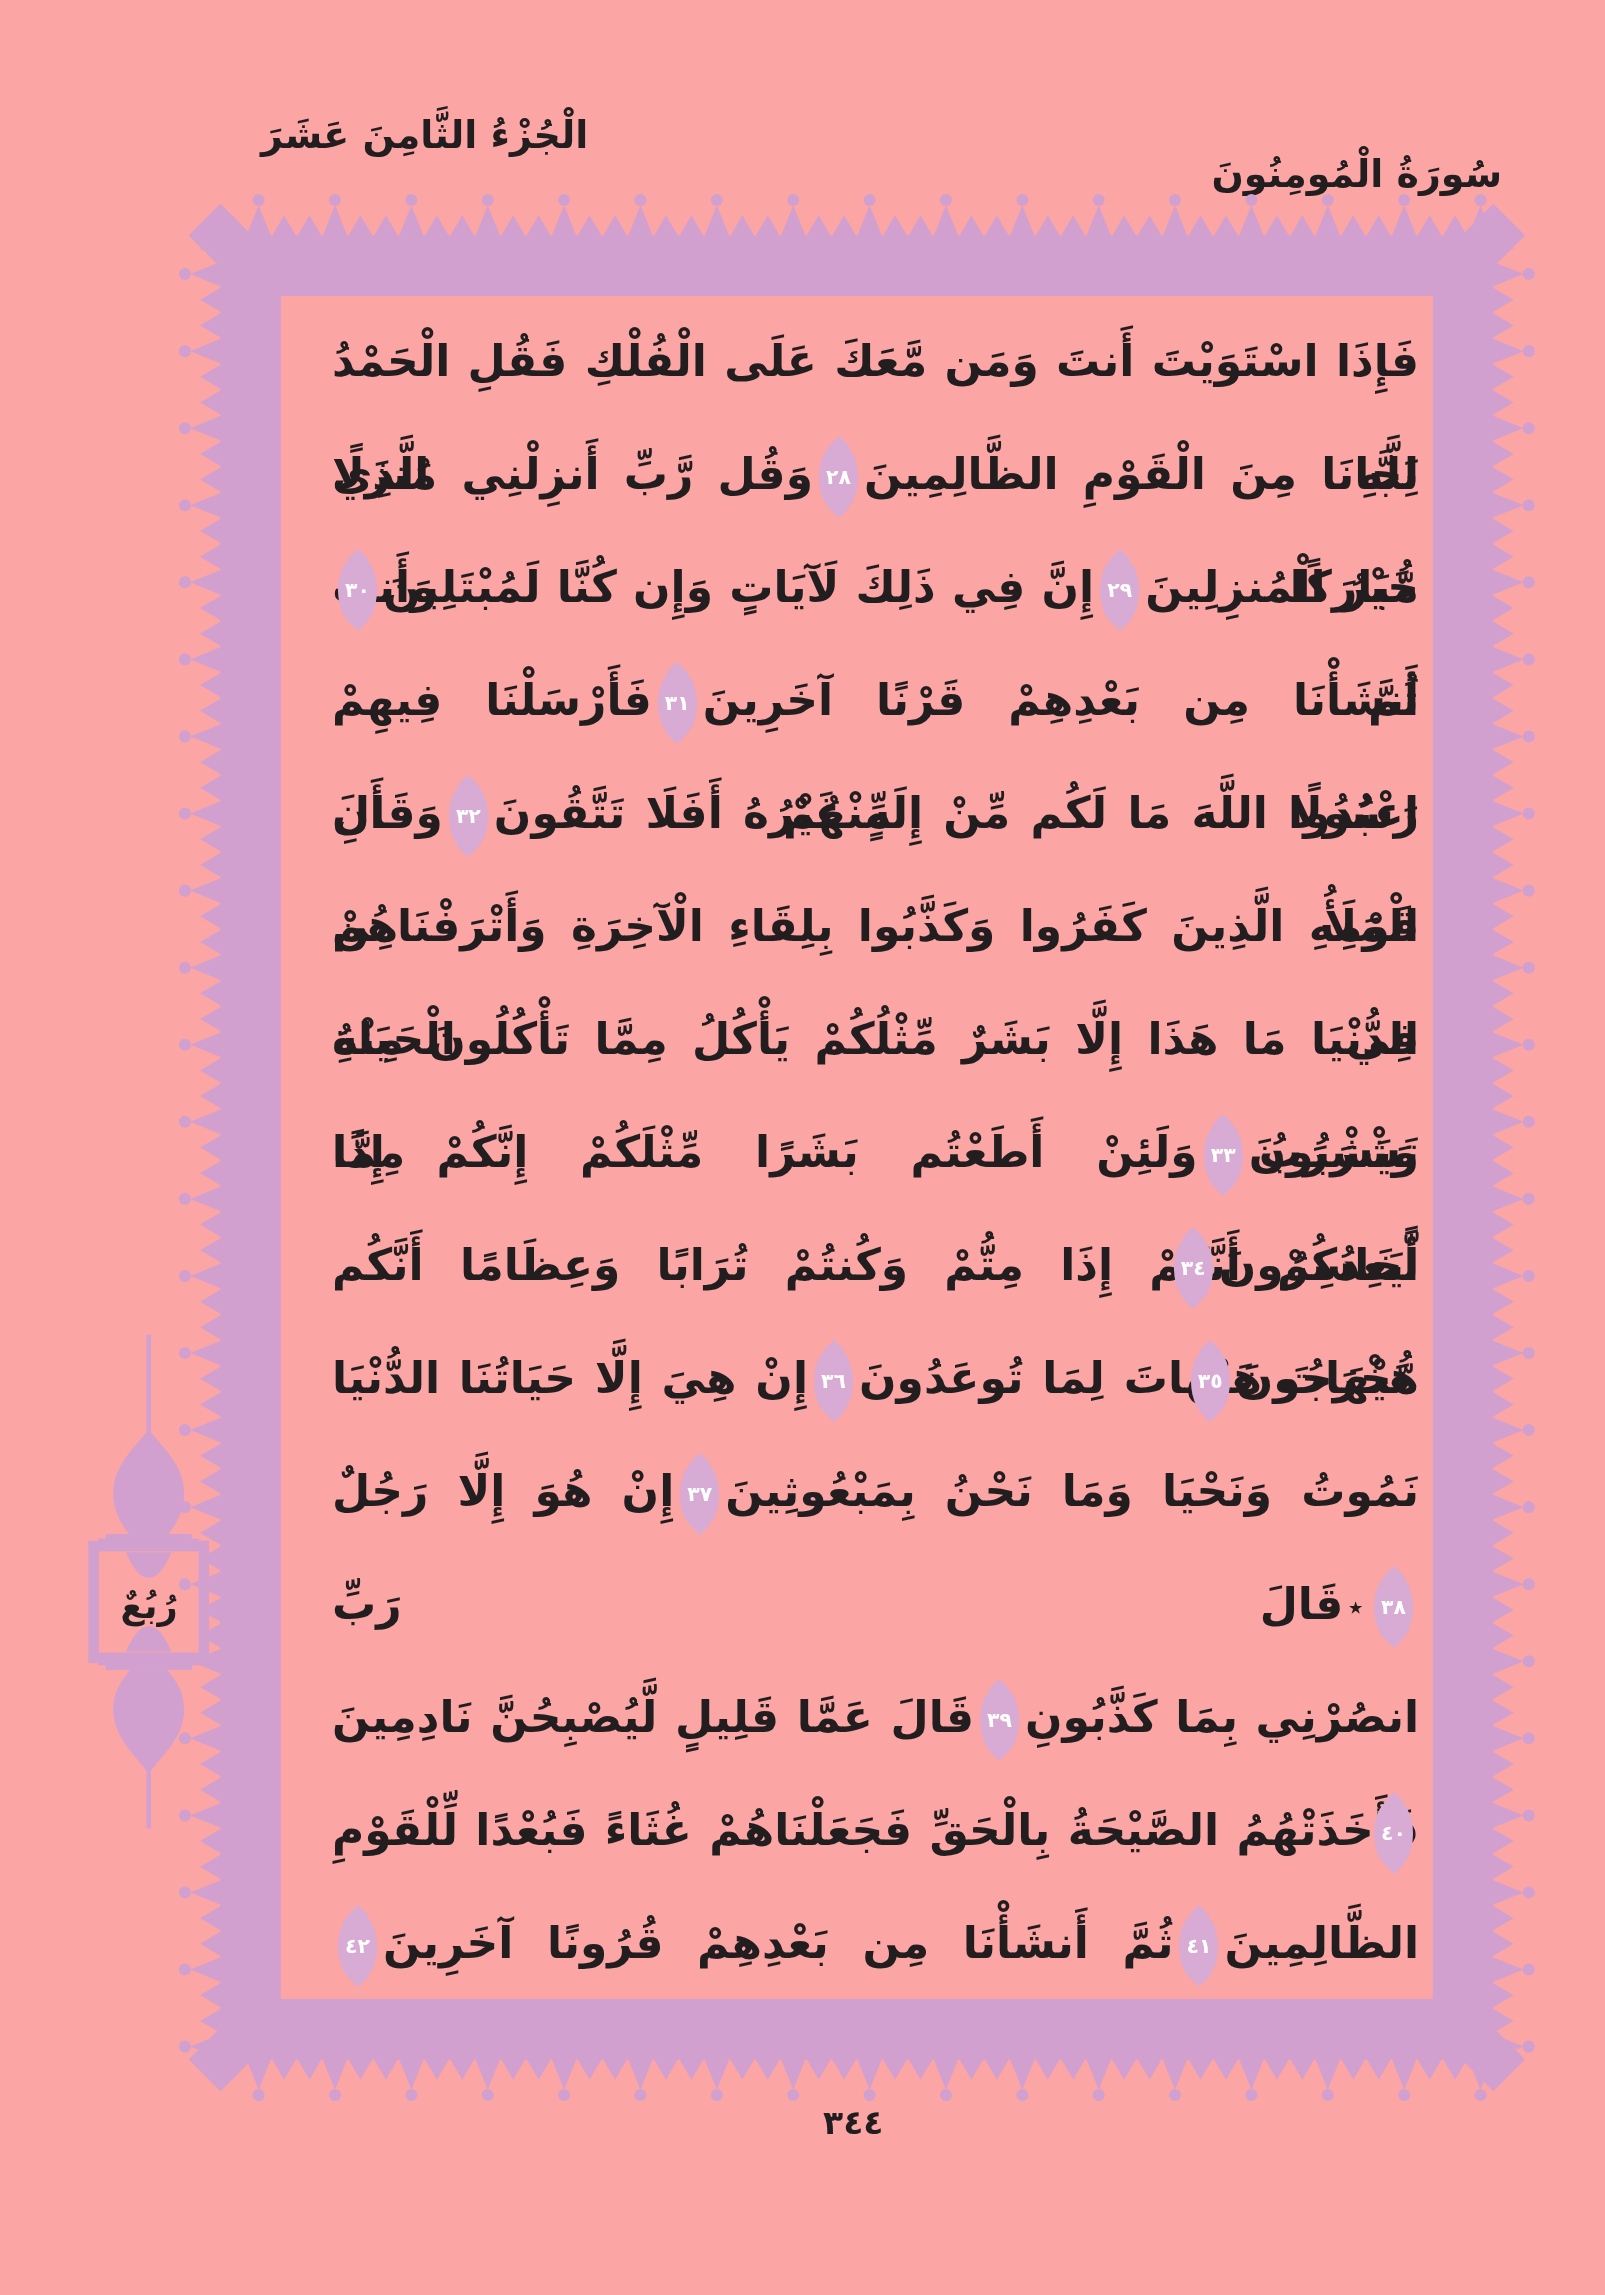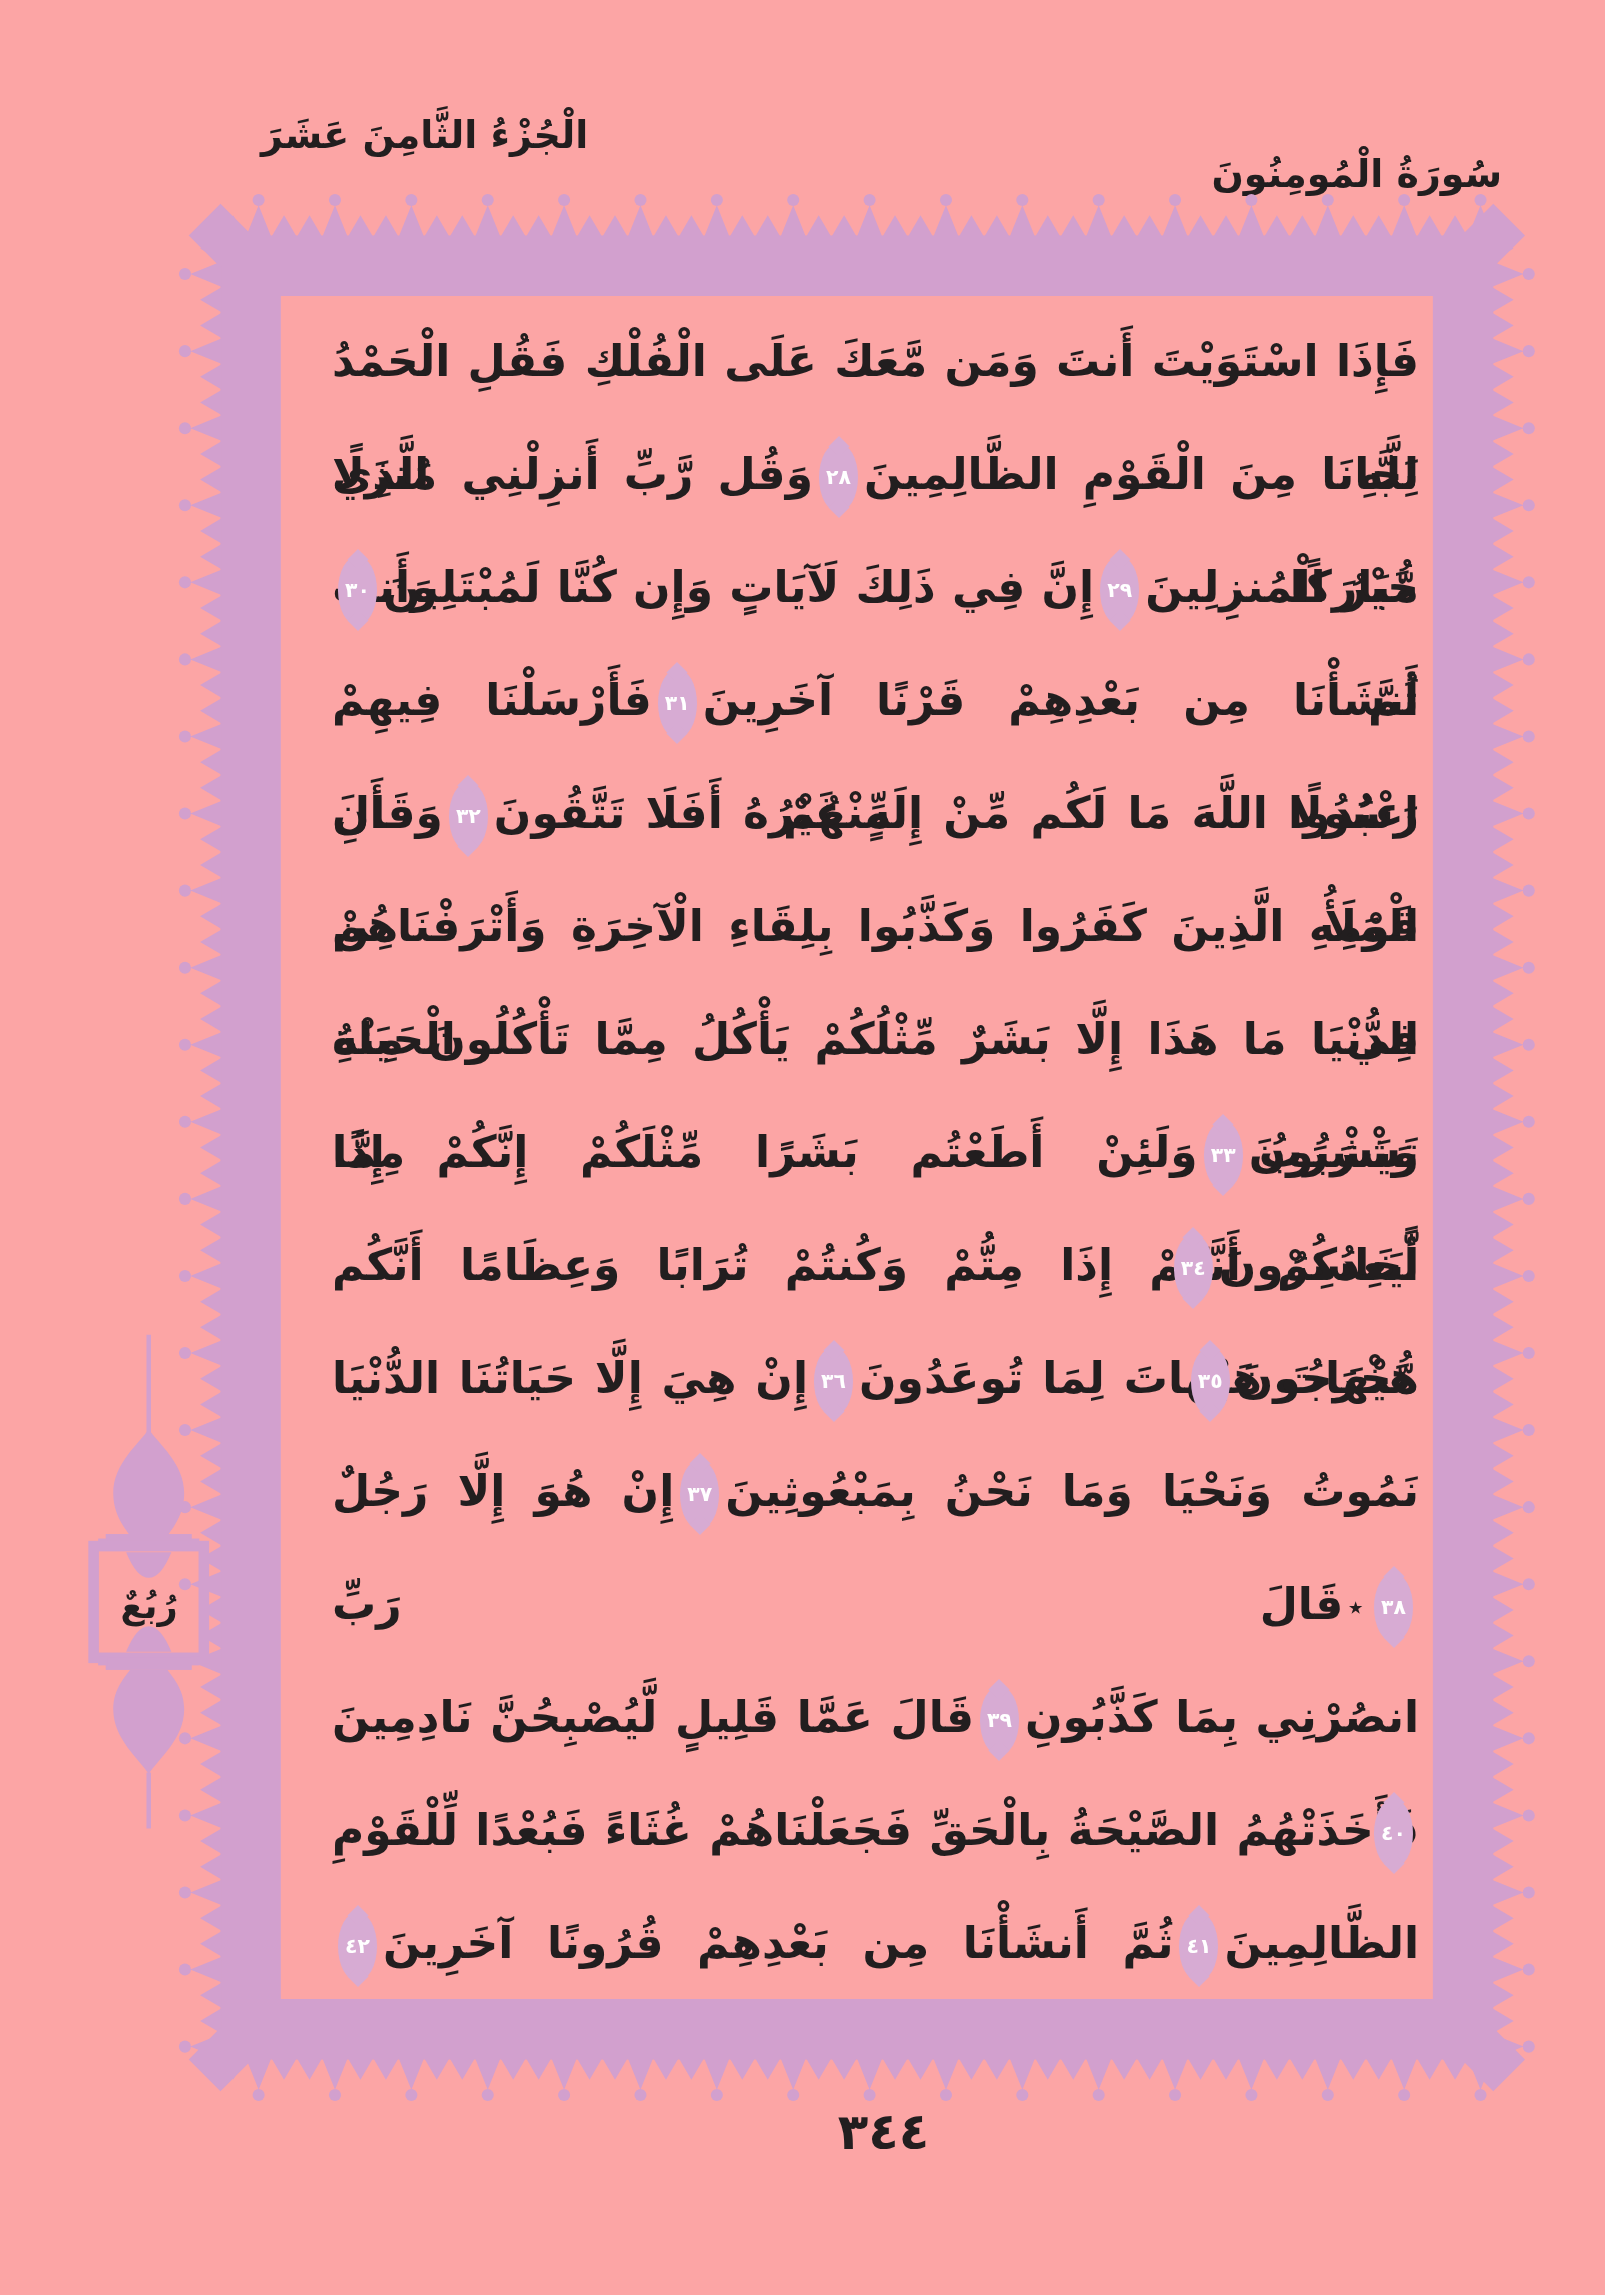--- a/index.html
+++ b/index.html
@@ -39,22 +39,22 @@
   .ayah .num{color:#ffffff;font-size:20.4px;font-weight:bold;line-height:1;
     letter-spacing:-1.5px;}
   .hizb-star{display:inline;font-size:29px;vertical-align:middle;margin:0 4.5px;}
 
   
   .rub-label{position:absolute;left:94px;top:1572px;width:110px;height:68px;
     display:flex;align-items:center;justify-content:center;
     font-size:35px;font-weight:bold;color:var(--ink);}
 
   
-  .pagenum{position:absolute;left:789px;top:2103px;width:189px;
-    text-align:center;font-size:50px;font-weight:bold;color:var(--ink);}
+  .pagenum{position:absolute;left:823px;top:2103px;width:189px;
+    text-align:left;font-size:33px;font-weight:bold;color:var(--ink);}
 </style>
 </head>
 <body>
 
 <div class="page">
 
   <div class="hdr hdr-juz">الْجُزْءُ الثَّامِنَ عَشَرَ</div>
   <div class="hdr hdr-surah">سُورَةُ الْمُومِنُونَ</div>
 
   <svg class="frame" id="frame-svg" width="1605" height="2295" viewBox="0 0 2126 3040">

